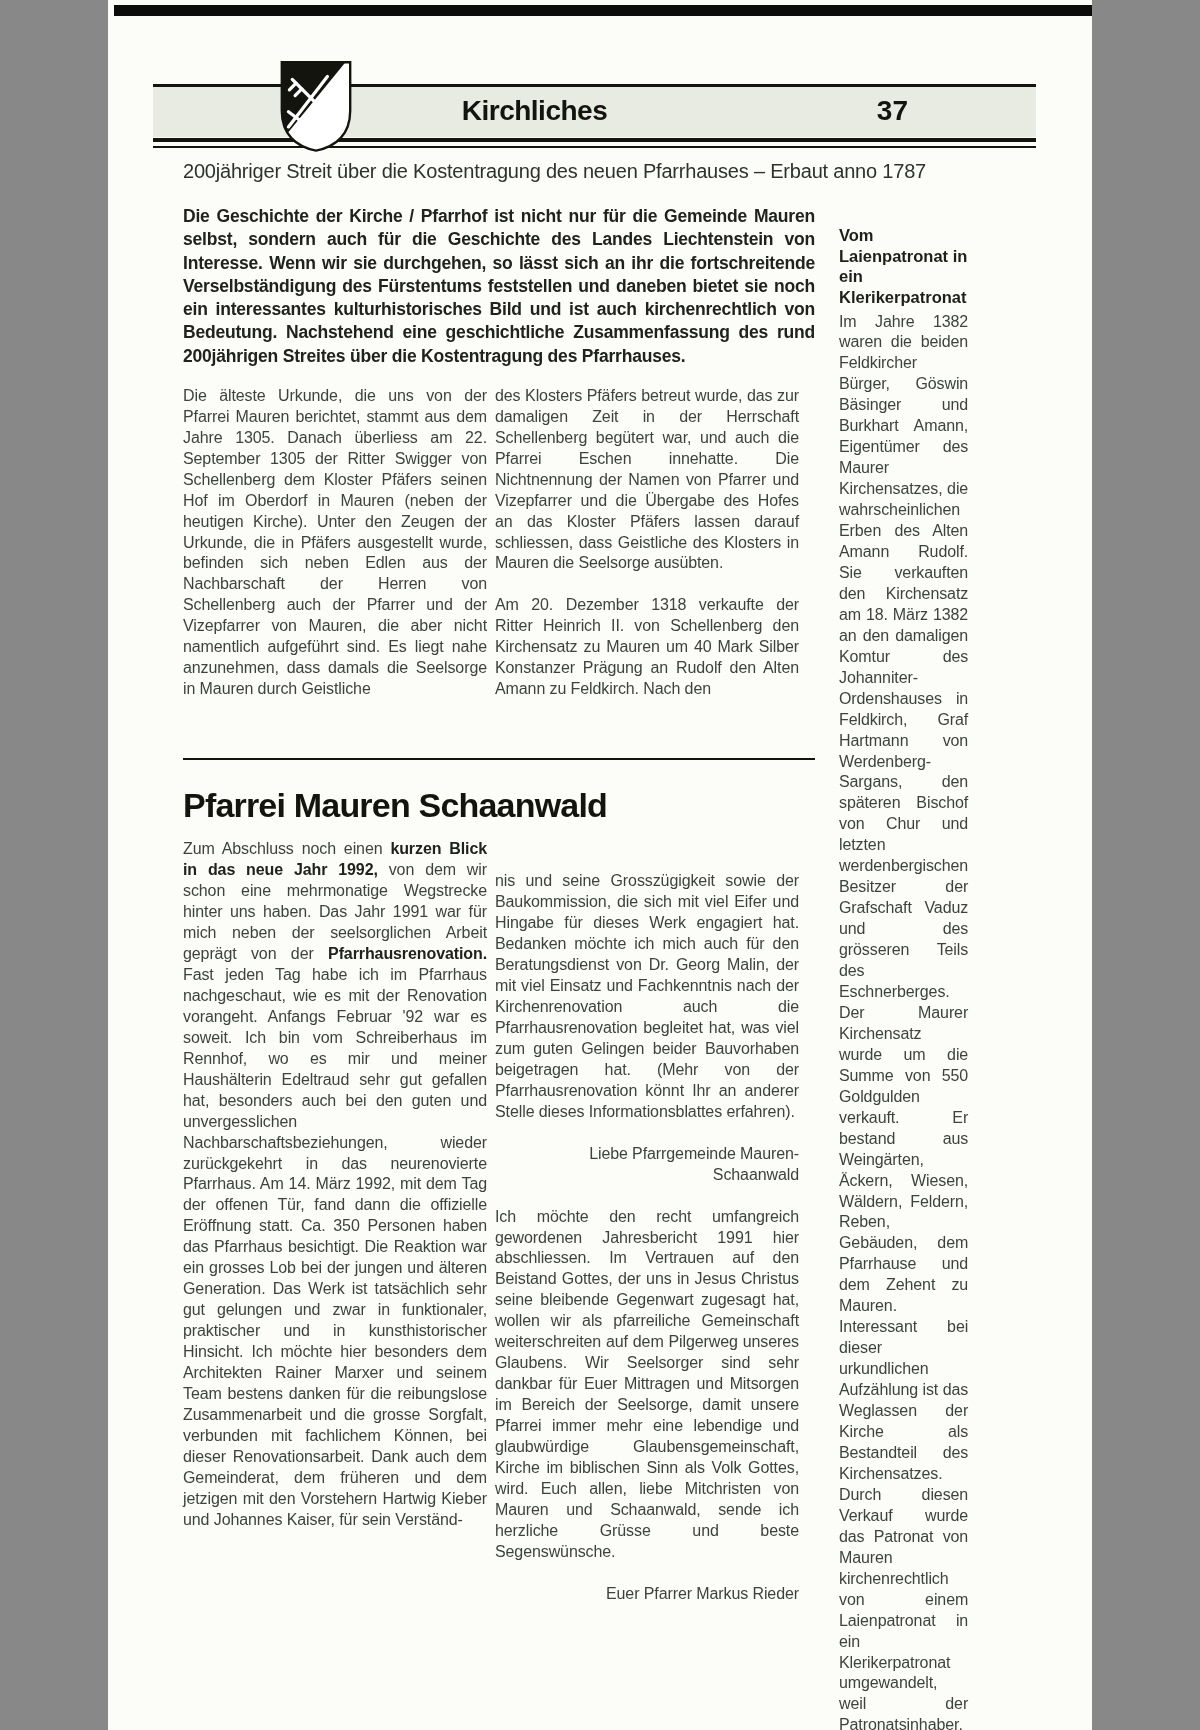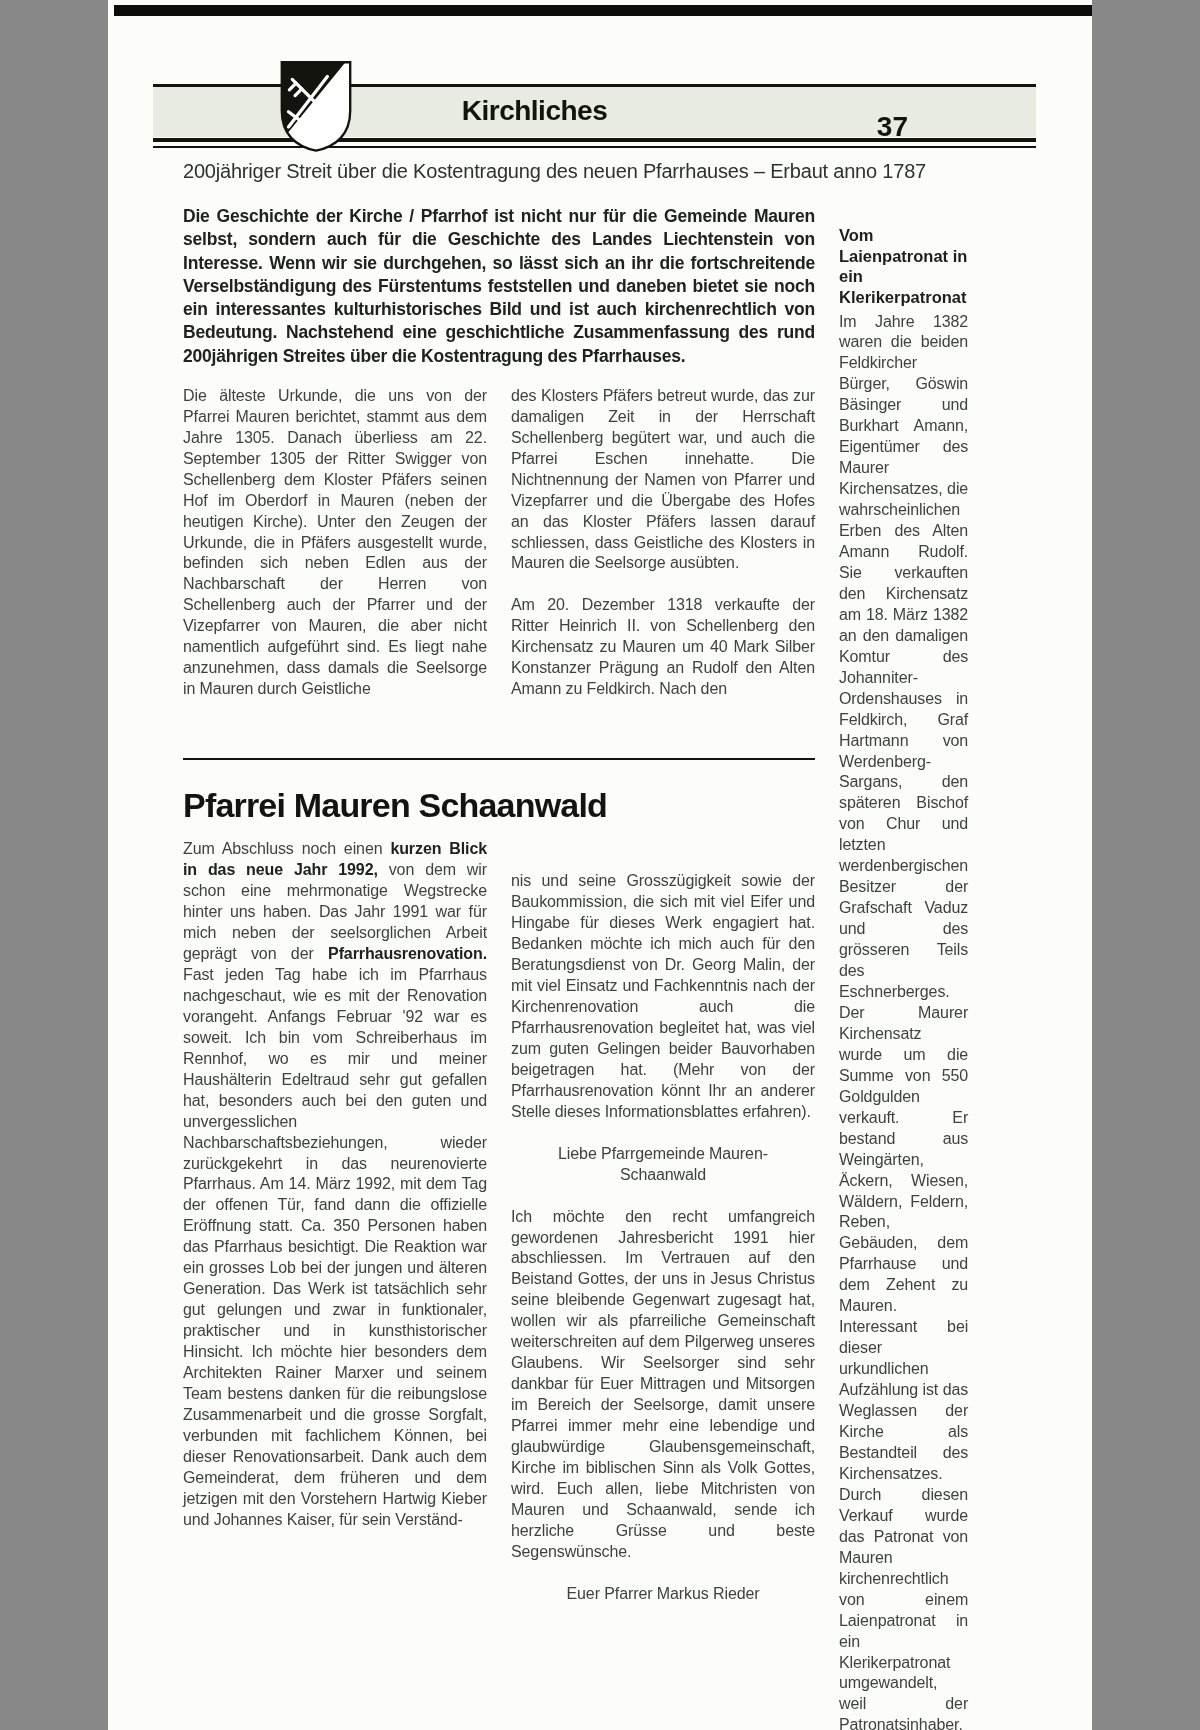--- a/index.html
+++ b/index.html
@@ -17,21 +17,21 @@
   .band{
     position:absolute;top:84px;left:45px;right:56px;height:50px;
     background:#e8ebe2;border-top:3px solid #14140f;
   }
   .band-inner{position:relative;width:100%;height:100%;}
   .section-title{
     position:absolute;left:0;right:120px;top:8px;text-align:center;
     font-size:28px;font-weight:bold;color:#14140f;letter-spacing:-0.5px;
   }
   .page-number{
-    position:absolute;right:128px;top:24px;
+    position:absolute;right:128px;top:8px;
     font-size:28px;font-weight:bold;color:#14140f;
   }
   .rule-a{position:absolute;top:138px;left:45px;right:56px;height:4px;background:#14140f;}
   .rule-b{position:absolute;top:146px;left:45px;right:56px;height:2px;background:#14140f;}
   .crest{position:absolute;left:170px;top:58px;width:76px;height:96px;}
   h1{
     margin:10px 165px 0 75px;
     font-size:35px;line-height:1.1;font-weight:bold;color:#14140f;letter-spacing:-0.8px;
   }
   .subtitle{
@@ -39,30 +39,30 @@
     font-size:20px;color:#2e322c;letter-spacing:-0.2px;
   }
   .content{display:flex;margin:14px 165px 0 75px;gap:24px;}
   .left-area{flex:0 0 632px;}
   .right-col{flex:1 1 auto;padding-top:10px;}
   .intro{
     margin:8px 0 18px 0;
     font-size:17.5px;line-height:1.33;font-weight:bold;color:#20231d;
     text-align:justify;letter-spacing:-0.2px;
   }
-  .twocol{display:flex;gap:24px;}
+  .twocol{display:flex;gap:8px;}
   .col{width:304px;}
   .col-offset{padding-top:32px;}
   .body{
     margin:0 0 0 0;
     font-size:16px;line-height:1.31;
     text-align:justify;letter-spacing:-0.1px;
   }
   .body + .body{margin-top:21px;}
-  .left-align{text-align:center;}
+  .left-align{text-align:right;}
   .pre-line{white-space:pre-line;}
   .no-gap{margin-top:4px;}
   .small-gap{margin-top:26px;}
   .article-rule{border:none;height:2px;background:#14140f;margin:58px 0 26px 0;}
   h2{
     margin:0 0 14px 0;
     font-size:34px;font-weight:bold;color:#14140f;letter-spacing:-0.8px;
   }
   .cont-from{margin:0 0 20px 0;font-size:17px;color:#3d423c;}
   .col-heading{

